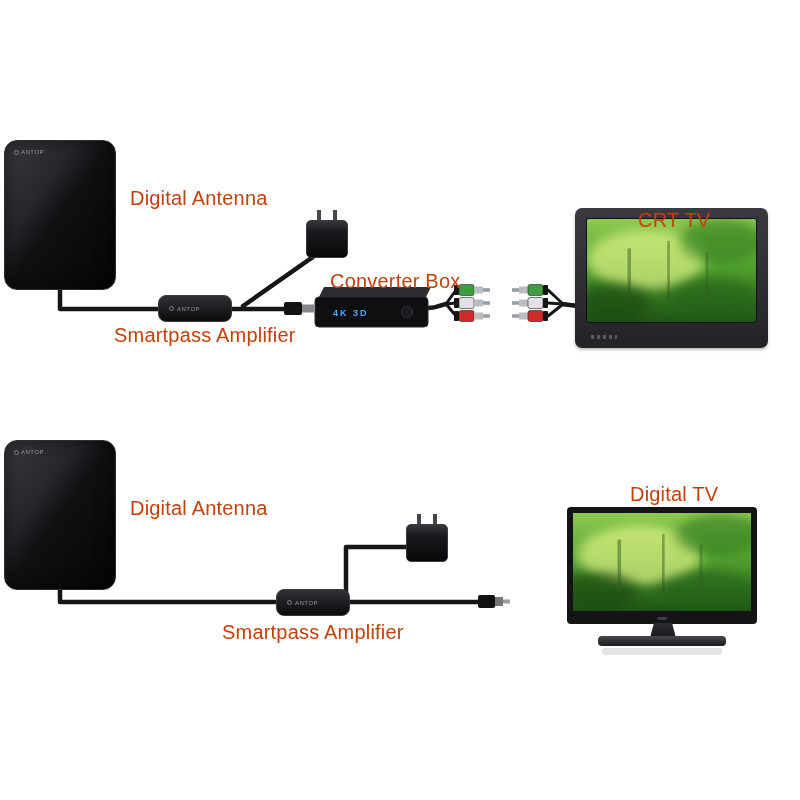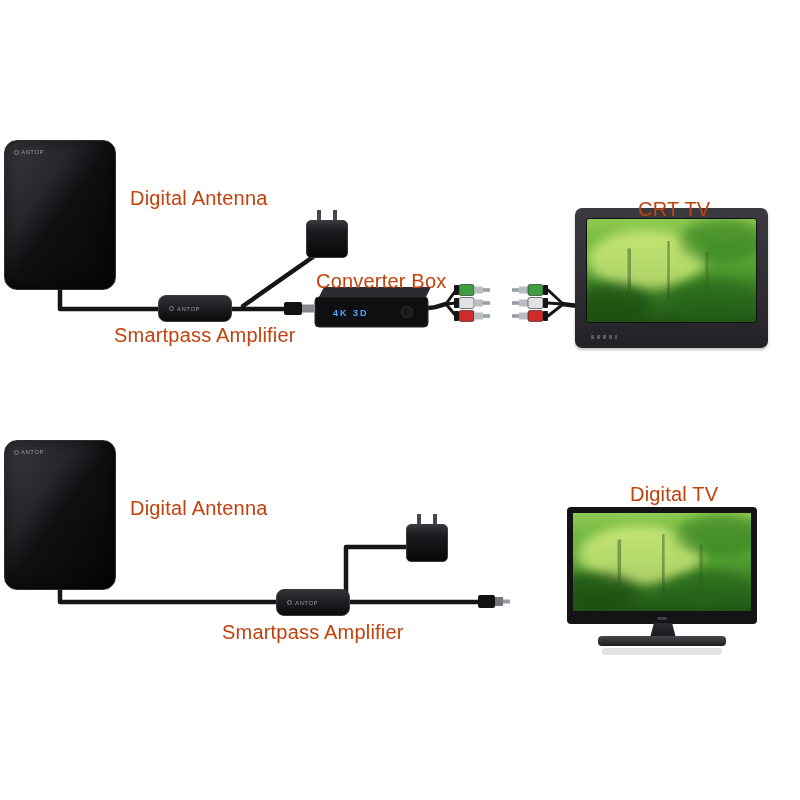--- a/index.html
+++ b/index.html
@@ -189,20 +189,20 @@
         <rect x="142" y="45" width="4" height="70" fill="#33611e" opacity="0.4"></rect>
       </svg>
     </div>
     <div class="led"></div>
   </div>
   <div class="stand-neck"></div>
   <div class="stand-base"></div>
   <div class="stand-reflect"></div>
 
   <div class="label" style="left:130px;top:187px">Digital Antenna</div>
-  <div class="label" style="left:316px;top:270px">Converter Box</div>
-  <div class="label" style="left:638px;top:198px">CRT TV</div>
+  <div class="label" style="left:330px;top:270px">Converter Box</div>
+  <div class="label" style="left:638px;top:209px">CRT TV</div>
   <div class="label" style="left:114px;top:324px">Smartpass Amplifier</div>
   <div class="label" style="left:130px;top:497px">Digital Antenna</div>
   <div class="label" style="left:630px;top:483px">Digital TV</div>
   <div class="label" style="left:222px;top:621px">Smartpass Amplifier</div>
 
 </div>
 
 </body></html>

